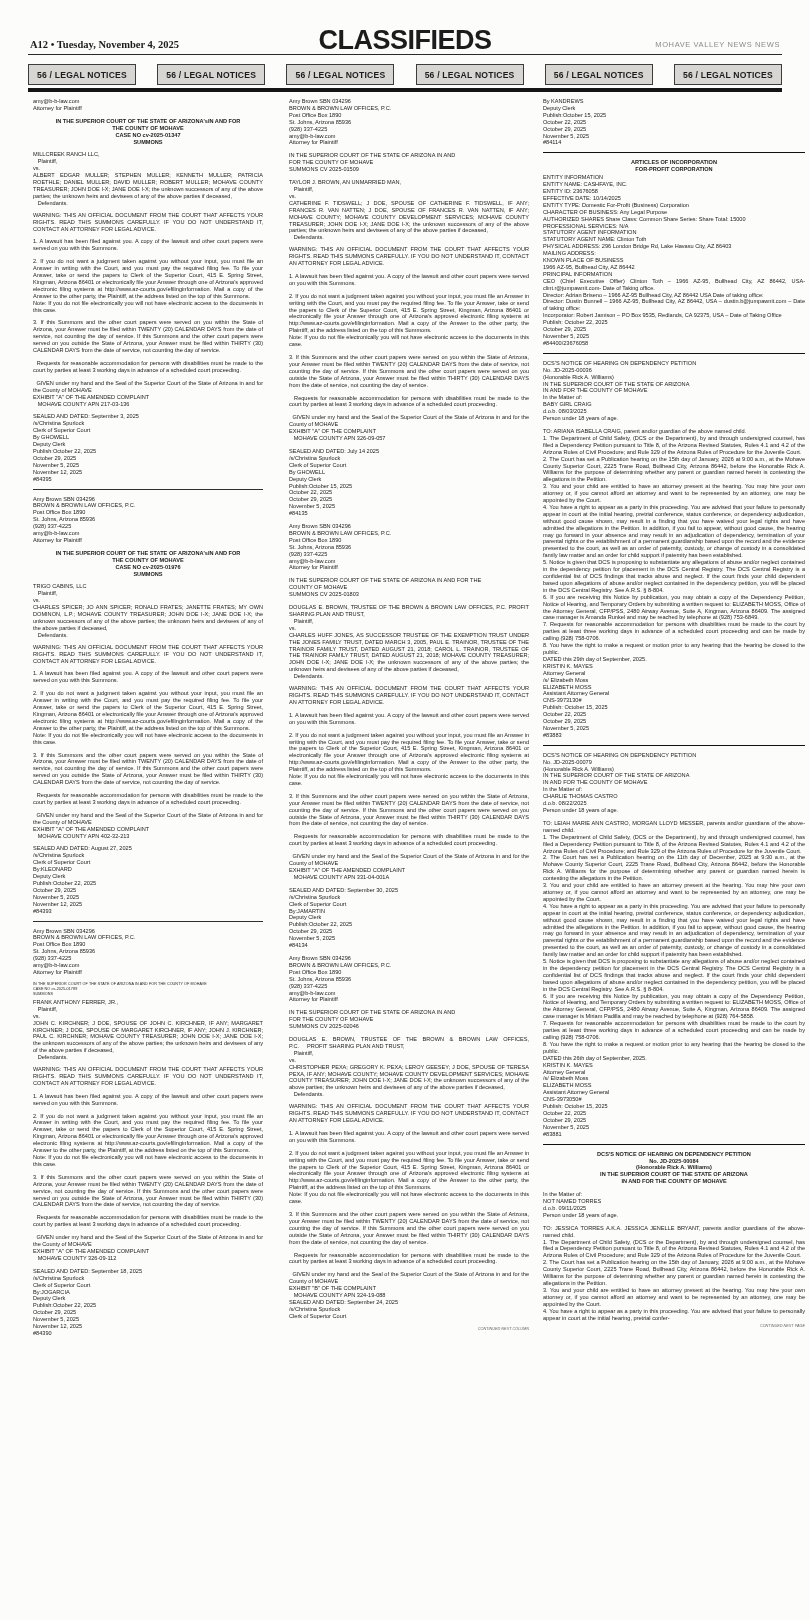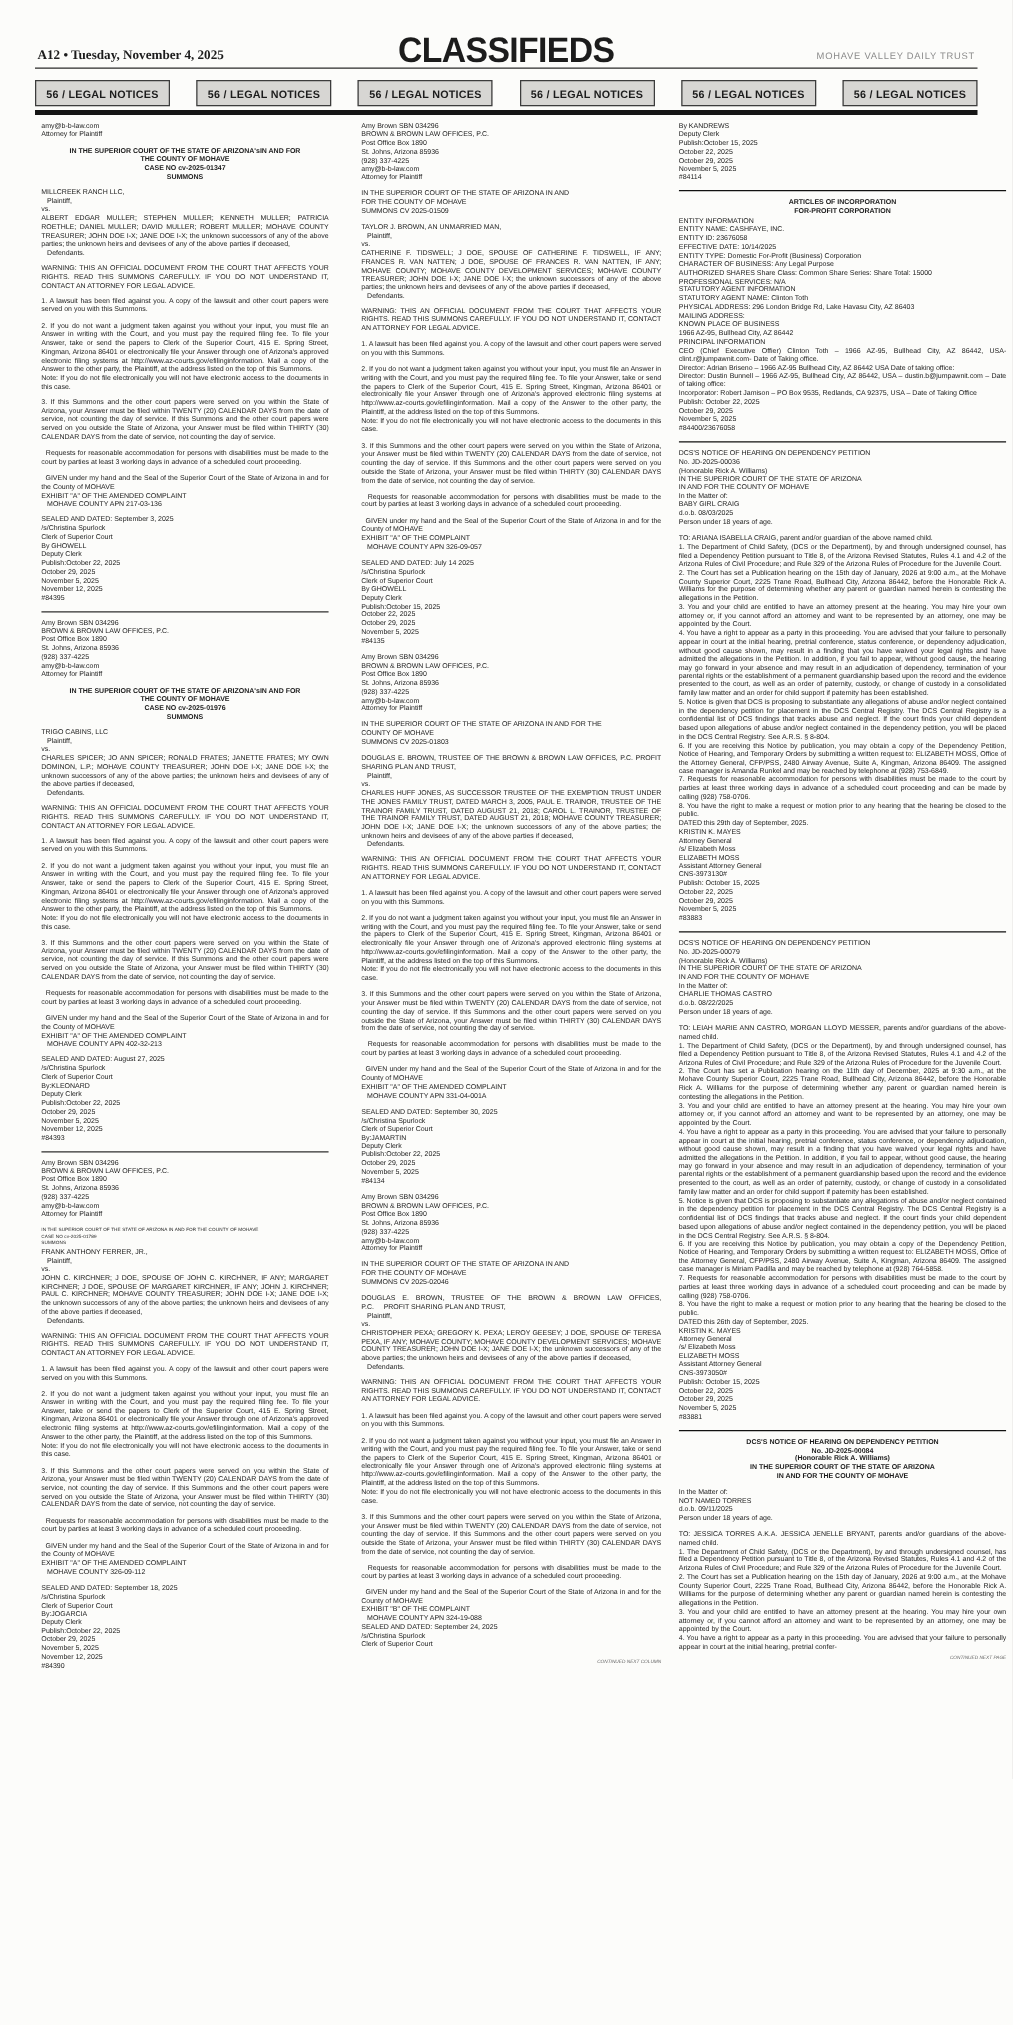--- a/index.html
+++ b/index.html
@@ -36,21 +36,21 @@
   .marker{text-align:right;font-size:3.8px;color:#666;font-style:italic;margin-top:2px;}
   .gap{height:5px;margin:0;}
 </style>
 </head>
 <body>
 
 <div id="page">
   <div id="masthead">
     <span id="page-label">A12 • Tuesday, November 4, 2025</span>
     <span id="paper-title">CLASSIFIEDS</span>
-    <span id="paper-name">MOHAVE VALLEY DAILY TRUST</span>
+    <span id="paper-name">MOHAVE VALLEY NEWS NEWS</span>
   </div>
   <div id="boxes">
       <div class="secbox">56 / LEGAL NOTICES</div>
       <div class="secbox">56 / LEGAL NOTICES</div>
       <div class="secbox">56 / LEGAL NOTICES</div>
       <div class="secbox">56 / LEGAL NOTICES</div>
       <div class="secbox">56 / LEGAL NOTICES</div>
       <div class="secbox">56 / LEGAL NOTICES</div>
     </div>
   <div id="topbar"></div>

